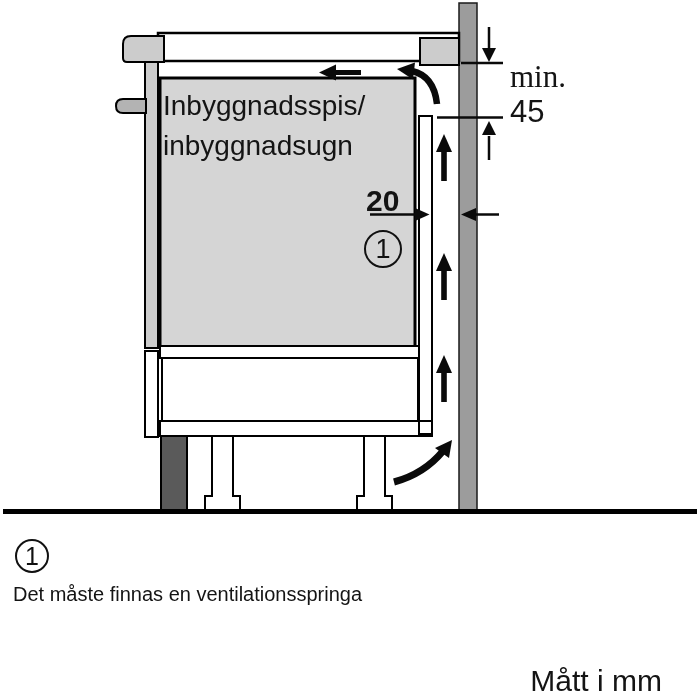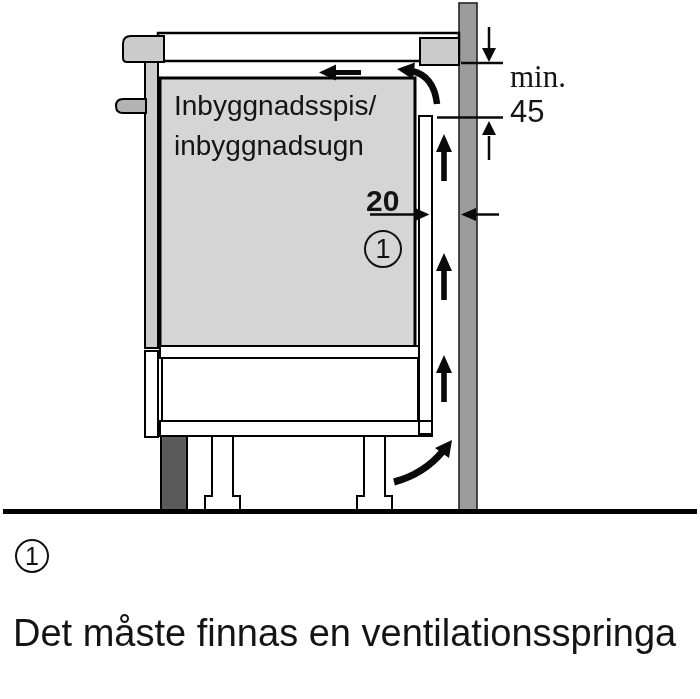--- a/index.html
+++ b/index.html
@@ -2,31 +2,31 @@
 <html><head>
 <meta charset="utf-8">
 <style>
   html,body{margin:0;padding:0;background:#fff;}
   #stage{
     position:relative;width:700px;height:699px;background:#ffffff;
     font-family:"Liberation Sans","DejaVu Sans",sans-serif;color:#111;overflow:hidden;
   }
   #diagram-svg{position:absolute;left:0;top:0;}
   .lbl{position:absolute;color:#141414;}
-  .appliance-label{left:174px;top:86px;font-size:28px;line-height:40px;white-space:pre-line;}
+  .appliance-label{left:163px;top:86px;font-size:28px;line-height:40px;white-space:pre-line;}
   .dim20{left:366px;top:184px;font-size:30px;font-weight:bold;}
   .dimmin{left:510px;top:60px;font-size:31px;line-height:34px;font-family:Liberation Serif, serif;}
   .dim45{left:510px;top:94px;font-size:31px;}
   .callout-circle{
     position:absolute;box-sizing:border-box;border:2.5px solid #111;border-radius:50%;
     display:flex;align-items:center;justify-content:center;background:transparent;
   }
   .callout-diagram{left:364px;top:230px;width:38px;height:38px;font-size:27px;}
   .callout-legend{left:15px;top:539px;width:34px;height:34px;font-size:25px;}
-  .legend-note{left:13px;top:583px;font-size:38px;margin-top:29px;}
+  .legend-note{left:13px;top:583px;font-size:20px;}
   .units-note{left:400px;top:664px;width:262px;text-align:right;font-size:30px;}
 </style>
 </head>
 <body>
 
 <div id="stage">
 
   <svg id="diagram-svg" width="700" height="699" viewBox="0 0 700 699">
 
     <rect x="459" y="3" width="18" height="507" stroke="#1a1a1a" stroke-width="1.5" fill="#9c9c9c"></rect>
@@ -118,14 +118,15 @@
   <div class="lbl dim45">45</div>
 
   <div class="callout-circle callout-diagram">
     <span>1</span>
   </div>
 
   <div class="callout-circle callout-legend">
     <span>1</span>
   </div>
   <div class="lbl legend-note">Det måste finnas en ventilationsspringa</div>
+  <div class="lbl units-note">Mått i mm</div>
 
 </div>
 
 </body></html>

